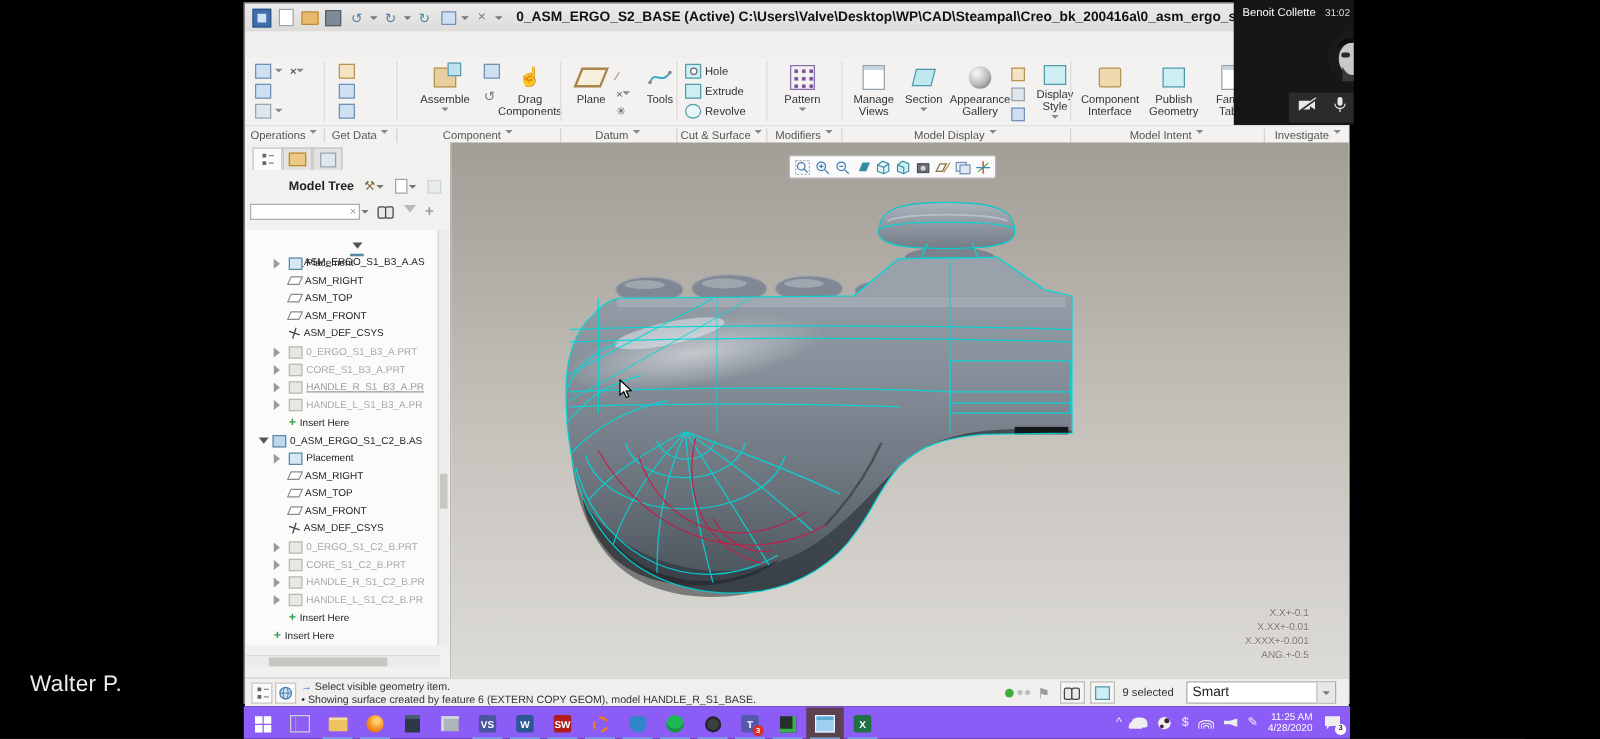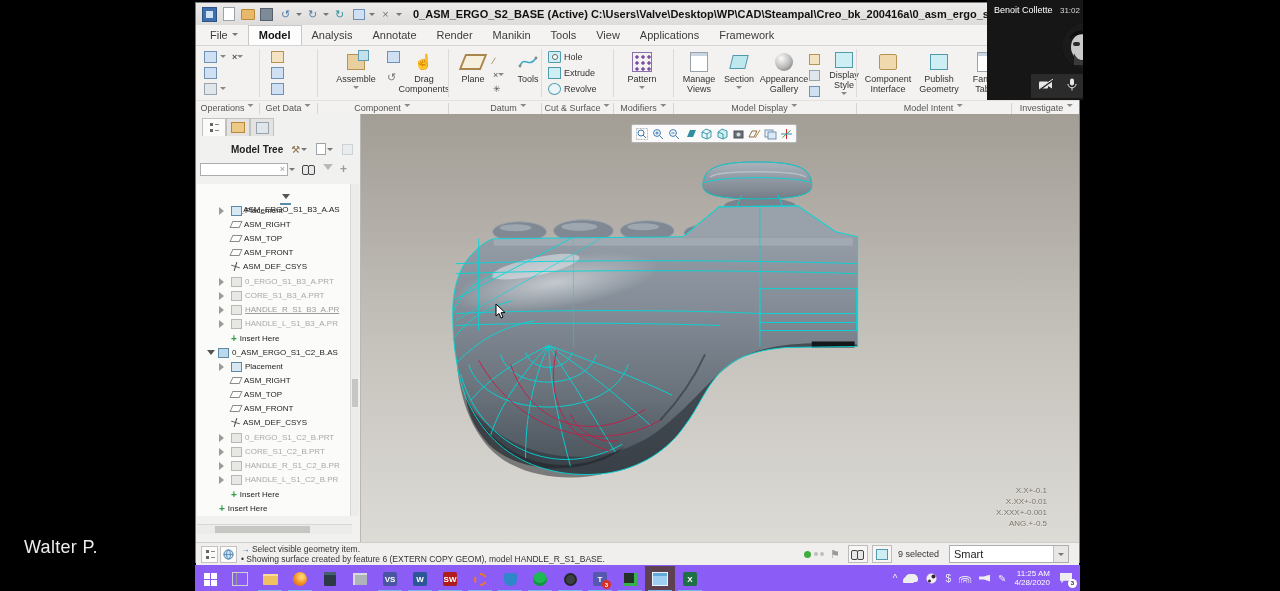--- a/index.html
+++ b/index.html
@@ -191,35 +191,20 @@
       <span class="qat" style="color:#2e8f9e;">↻</span>
       <span class="qat">
           <span class="sic genb" style="width:10px;height:9px;"></span>
         </span>
         <span class="mini-caret"></span>
       <span class="qat" style="color:#777;">×</span>
       <span class="mini-caret"></span>
       <span id="wintitle">0_ASM_ERGO_S2_BASE (Active) C:\Users\Valve\Desktop\WP\CAD\Steampal\Creo_bk_200416a\0_asm_ergo_s2_base.as</span>
     </div>
 
-    <div id="tabrow" class="abs">
-      <span class="mtab">
-          <span>File</span>
-          <span class="mini-caret"></span>
-        </span>
-      <span class="mtab active">Model</span>
-      <span class="mtab">Analysis</span>
-      <span class="mtab">Annotate</span>
-      <span class="mtab">Render</span>
-      <span class="mtab">Manikin</span>
-      <span class="mtab">Tools</span>
-      <span class="mtab">View</span>
-      <span class="mtab">Applications</span>
-      <span class="mtab">Framework</span>
-    </div>
 
     <div id="ribbon" class="abs">
 
       <span class="smallrow" style="left:8px;top:4px;">
           <span class="sic genb"></span>
           <span class="caret-d"></span>
           <span style="width:6px;"></span>
           <span style="color:#555;font-weight:bold;">×</span>
           <span class="caret-d"></span>
         </span>
@@ -374,21 +359,21 @@
           </span>
         <span>Family Table</span>
       </div>
       <div class="rsep" style="left:815px;"></div>
     </div>
 
     <div id="grouprow" class="abs">
       <span class="glabel" style="left:31px;">Operations</span>
       <span class="glabel" style="left:92px;text-align:center;">Get Data</span>
       <span class="glabel" style="left:186px;">Component</span>
-      <span class="glabel" style="left:312px;">Datum</span>
+      <span class="glabel" style="left:298px;">Datum</span>
       <span class="glabel" style="left:381px;">Cut &amp; Surface</span>
       <span class="glabel" style="left:447px;">Modifiers</span>
       <span class="glabel" style="left:568px;">Model Display</span>
       <span class="glabel" style="left:737px;">Model Intent</span>
       <span class="glabel" style="left:850px;">Investigate</span>
       <div class="gsep" style="left:63px;"></div>
         <div class="gsep" style="left:121px;"></div>
       <div class="gsep" style="left:252px;"></div>
         <div class="gsep" style="left:345px;"></div>
       <div class="gsep" style="left:417px;"></div>

